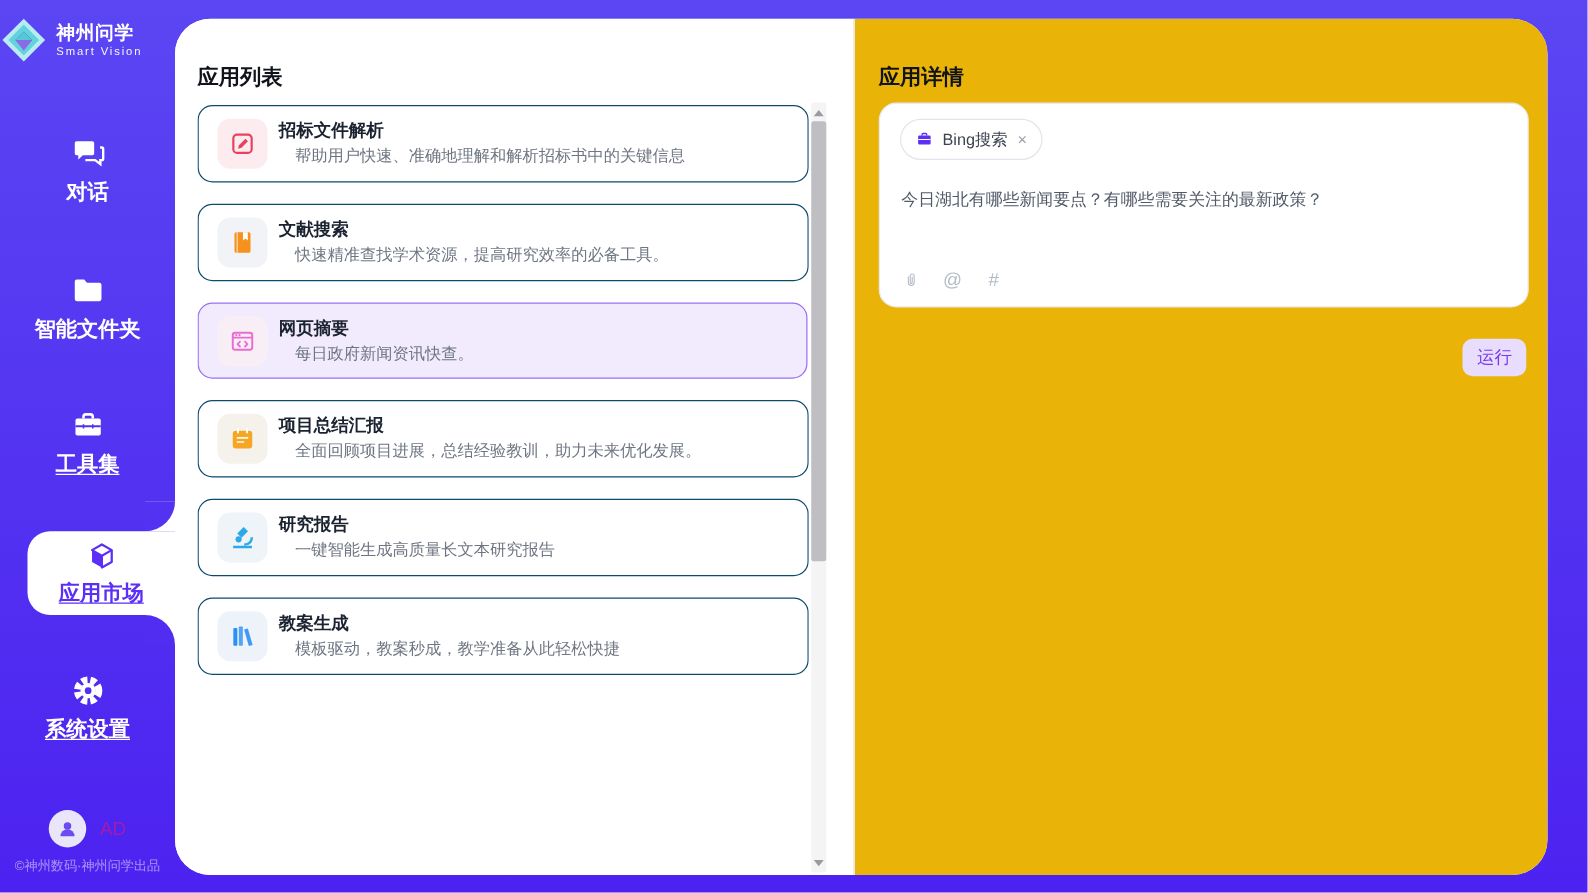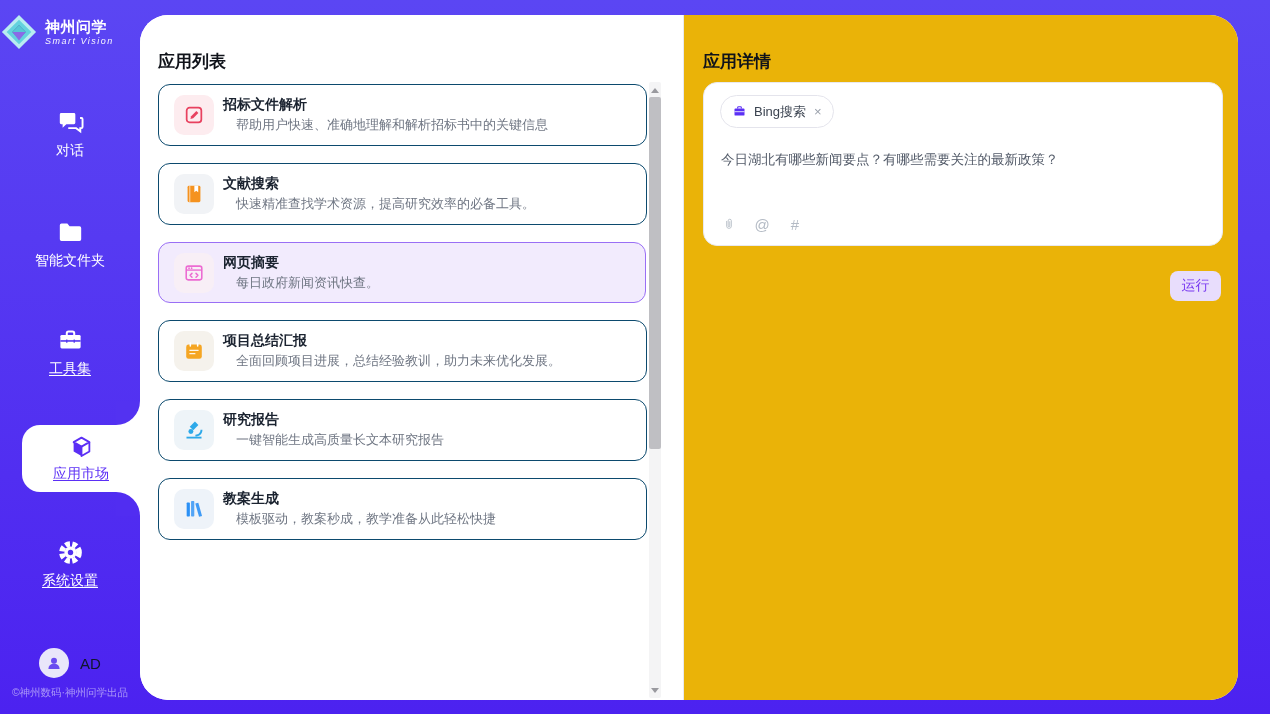--- a/index.html
+++ b/index.html
@@ -7,44 +7,44 @@
     width:1270px;height:714px;position:relative;overflow:hidden;
     background:linear-gradient(180deg,#5B46F3 0%,#4C22F0 100%);
     font-family:"Liberation Sans","DejaVu Sans",sans-serif;
     -webkit-font-smoothing:antialiased;
   }
   
   .sidebar{position:absolute;left:0;top:0;width:140px;height:714px;color:#fff;}
   .logo{position:absolute;top:13px;left:0;width:140px;display:flex;align-items:center;justify-content:flex-start;gap:7px;}
   .logo-mark{width:38px;height:38px;flex:0 0 auto;}
   .logo-title{font-size:15px;font-weight:700;line-height:1.15;letter-spacing:.5px;}
-  .logo-sub{font-size:9px;letter-spacing:1.5px;opacity:.95;font-style:italic;}
+  .logo-sub{font-size:9px;letter-spacing:1.5px;opacity:.95;}
   .nav-item{position:absolute;left:0;width:140px;display:flex;flex-direction:column;align-items:center;gap:6px;cursor:pointer;}
   .nav-item:nth-child(1){top:109px}
   .nav-item:nth-child(2){top:219px}
   .nav-item:nth-child(3){top:327px}
   .nav-item:nth-child(4){top:425px}
   .nav-item:nth-child(5){top:539px}
   .nav-icon{width:27px;height:27px;color:#fff;}
   .nav-icon svg{width:100%;height:100%;display:block;}
-  .nav-label{font-size:14px;color:#fff;}
+  .nav-label{font-size:17px;color:#fff;font-weight:bold;}
   .nav-label.u{text-decoration:underline;text-underline-offset:2px;}
   .nav-item.selected{left:22px;width:118px;height:67px;background:#fff;border-radius:18px 0 0 18px;justify-content:center;gap:4px;}
   .nav-item.selected .nav-icon{color:#5b2ff5;}
   .nav-item.selected .nav-label{color:#5b2ff5;}
   .tab-curve{position:absolute;left:116px;width:24px;height:24px;background:#fff;}
   .tab-curve.top{top:401px;}
   .tab-curve.bottom{top:492px;}
   .tab-curve::after{content:'';position:absolute;inset:0;}
   .tab-curve.top::after{background:#5332F1;border-bottom-right-radius:100%;}
   .tab-curve.bottom::after{background:#512DF1;border-top-right-radius:100%;}
   .user-row{position:absolute;top:648px;left:0;width:140px;display:flex;align-items:center;justify-content:center;gap:11px;cursor:pointer;}
   .avatar{width:30px;height:30px;border-radius:50%;background:#e9e6fa;display:flex;align-items:center;justify-content:center;color:#6a4cf0;}
   .avatar svg{width:18px;height:18px;}
-  .user-name{font-size:15px;color:#0f172a;}
+  .user-name{font-size:15px;color:#a21caf;}
   .side-footer{position:absolute;top:686px;left:0;width:140px;text-align:center;font-size:10.5px;color:rgba(255,255,255,.5);white-space:nowrap;}
   
   .content{position:absolute;left:140px;top:15px;width:1098px;height:685px;border-radius:28px;overflow:hidden;display:flex;background:#fff;}
   .list-panel{width:543px;height:100%;background:#fff;position:relative;}
   .panel-title{position:absolute;left:18px;top:24px;font-size:17px;font-weight:700;color:#10131a;}
   .cards{position:absolute;left:18px;top:69px;width:489px;height:598px;overflow:hidden;}
   .app-card{position:relative;width:487px;height:60px;border:1px solid #0c4a6e;border-radius:12px;margin-bottom:17px;background:#fff;cursor:pointer;box-sizing:content-box;}
   .app-card.selected{background:#f2ebfd;border:1.5px solid #9a6ff5;width:486px;height:59px;}
   .icon-tile{position:absolute;left:15px;top:10px;width:40px;height:40px;border-radius:10px;display:flex;align-items:center;justify-content:center;}
   .icon-tile svg{width:22px;height:22px;display:block;}

